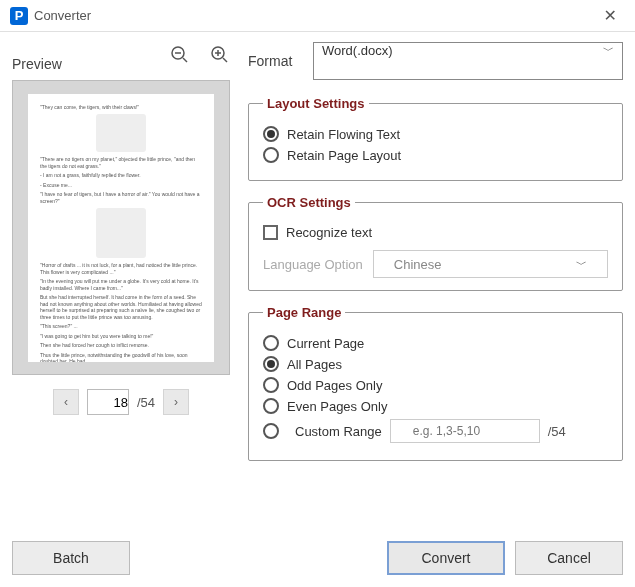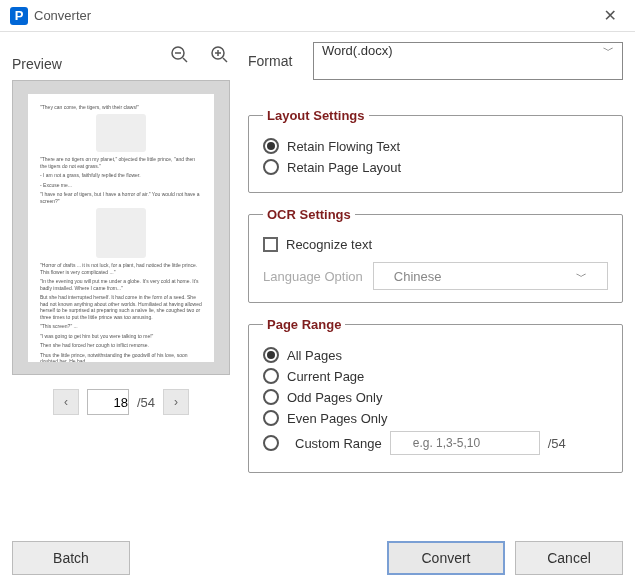--- a/index.html
+++ b/index.html
@@ -16,21 +16,21 @@
 .zoom-icons span{cursor:pointer}
 .preview-box{width:218px;height:295px;background:#d6d6d6;border:1px solid #bbb;display:flex;align-items:center;justify-content:center}
 .page{width:186px;height:268px;background:#fff;padding:10px 12px;font-size:5px;color:#555;overflow:hidden}
 .page p{margin-bottom:3px;line-height:1.3}
 .illus{width:50px;height:38px;background:#eee;margin:4px auto;border-radius:3px}
 .pager{display:flex;align-items:center;justify-content:center;gap:8px;margin-top:14px}
 .pg-btn{width:26px;height:26px;background:#e9e9e9;border:1px solid #d4d4d4;display:flex;align-items:center;justify-content:center;cursor:pointer;font-size:12px;color:#666}
 .pg-input{width:42px;height:26px;border:1px solid #bbb;text-align:right;font-size:13px}
 .pg-total{font-size:13px;color:#555}
 .right{flex:1}
-.format-row{display:flex;align-items:center;gap:10px;margin-bottom:28px}
+.format-row{display:flex;align-items:center;gap:10px;margin-bottom:16px}
 .format-label{font-size:14px;color:#444;width:55px}
 .format-select{flex:1;height:38px;border:1px solid #888;padding:0 8px;font-size:13px;background:#fff;display:flex;align-items:flex-start;justify-content:space-between;cursor:pointer}
 fieldset{border:1px solid #999;border-radius:2px;padding:10px 14px 12px 14px;margin-bottom:14px}
 legend{font-size:13px;color:#7f1d1d;padding:0 4px;font-weight:600}
 .radio-row,.check-row{display:flex;align-items:center;font-size:13px;color:#333;margin:5px 0;cursor:pointer}
 .radio{width:16px;height:16px;border:2px solid #555;border-radius:50%;margin-right:8px;display:flex;align-items:center;justify-content:center}
 .radio.checked::after{content:"";width:8px;height:8px;background:#333;border-radius:50%}
 .checkbox{width:15px;height:15px;border:2px solid #666;margin-right:8px}
 .lang-row{display:flex;align-items:center;gap:10px;margin-top:10px}
 .lang-label{font-size:13px;color:#aaa}
@@ -131,26 +131,26 @@
         <div class="lang-select">
           <span>Chinese</span>
           <span class="chev">﹀</span>
         </div>
       </div>
     </fieldset>
 
     <fieldset>
       <legend>Page Range</legend>
       <div class="radio-row">
+        <span class="radio"></span>
+        <span>Current Page</span>
+      </div>
+      <div class="radio-row">
         <span class="radio checked"></span>
         <span>All Pages</span>
-      </div>
-      <div class="radio-row">
-        <span class="radio"></span>
-        <span>Current Page</span>
       </div>
       <div class="radio-row">
         <span class="radio"></span>
         <span>Odd Pages Only</span>
       </div>
       <div class="radio-row">
         <span class="radio"></span>
         <span>Even Pages Only</span>
       </div>
       <div class="radio-row custom-row">

